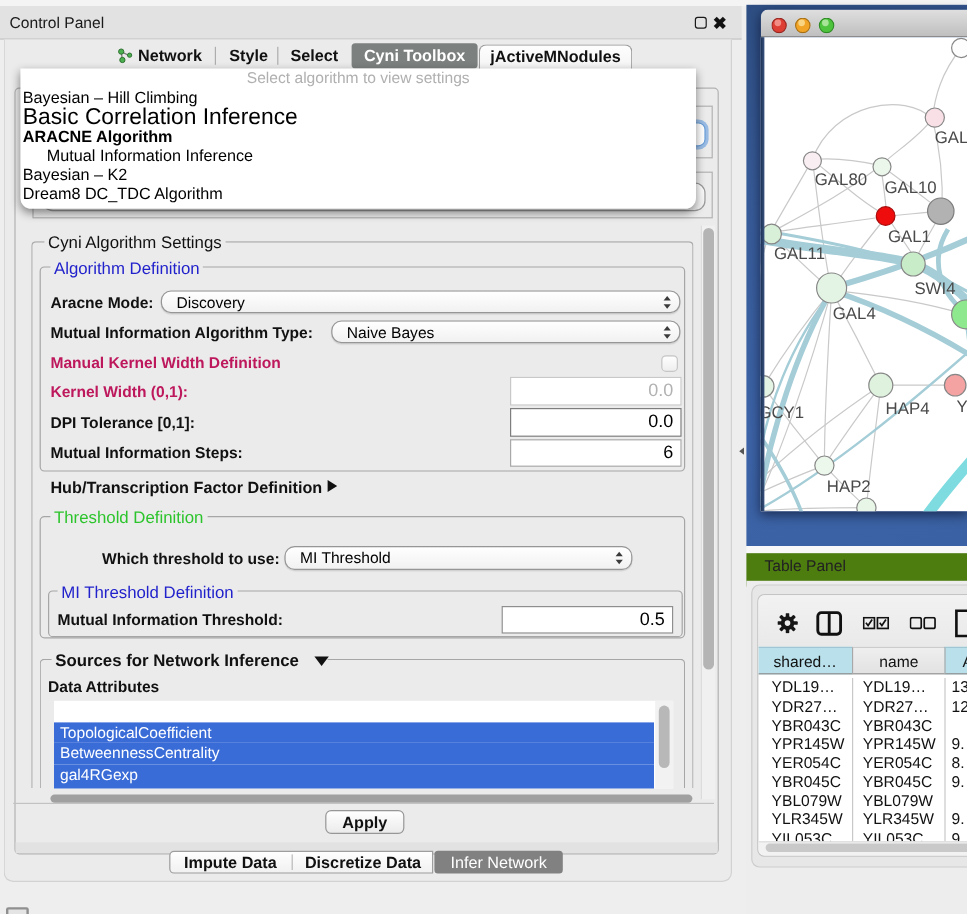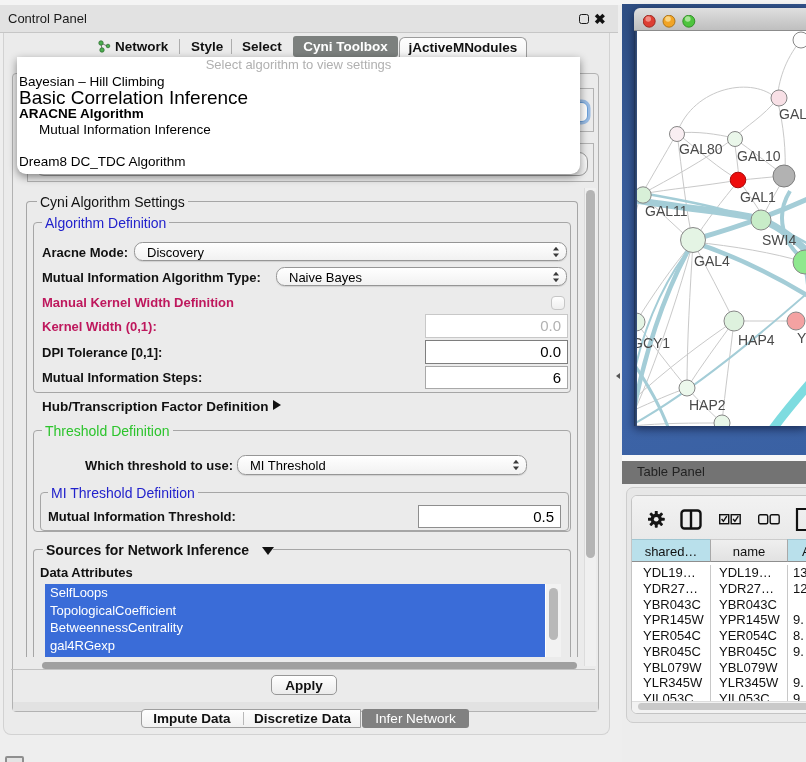--- a/index.html
+++ b/index.html
@@ -112,21 +112,20 @@
   <div class="lab" style="left:48px;top:509px;">Mutual Information Threshold:</div>
   <div class="tfield" style="left:418px;top:505px;width:143px;height:23px;line-height:21px;border:1px solid #8e8e8e;">0.5</div>
 
   <div class="abs" style="left:33px;top:549px;width:538px;height:108px;border:1px solid #a6a6a6;border-bottom:none;border-radius:4px 4px 0 0;"></div>
   <div class="fs-title" style="left:43px;top:542px;color:#111;padding-right:24px;font-weight:bold;">Sources for Network Inference</div>
   <div class="abs" style="left:262px;top:547px;width:0;height:0;border-top:8px solid #111;border-left:6px solid transparent;border-right:6px solid transparent;"></div>
 
   <div class="lab" style="left:40px;top:565px;">Data Attributes</div>
 
   <div class="abs" style="left:45px;top:584px;width:516px;height:73px;background:#fff;overflow:hidden;">
-    <div class="abs" style="left:0;top:0;width:500px;height:17.6px;background:#3a6cd8;color:#fff;font-size:13px;line-height:17.6px;padding-left:5px;">SelfLoops</div>
     <div class="abs" style="left:0;top:17.6px;width:500px;height:17.6px;background:#3a6cd8;color:#fff;font-size:13px;line-height:17.6px;padding-left:5px;">TopologicalCoefficient</div>
     <div class="abs" style="left:0;top:35.2px;width:500px;height:17.6px;background:#3a6cd8;color:#fff;font-size:13px;line-height:17.6px;padding-left:5px;">BetweennessCentrality</div>
     <div class="abs" style="left:0;top:52.8px;width:500px;height:21px;background:#3a6cd8;color:#fff;font-size:13px;line-height:17.6px;padding-left:5px;">gal4RGexp</div>
     <div class="abs" style="left:501px;top:0;width:15px;height:73px;background:#f2f2f2;"></div>
     <div class="abs" style="left:504px;top:4px;width:9px;height:52px;background:#b8b8b8;border-radius:4.5px;"></div>
   </div>
 </div>
 
 <div class="abs" style="left:584px;top:188px;width:12px;height:478px;background:#f0f0f0;border-left:1px solid #dcdcdc;"></div>
 <div class="abs" style="left:585.5px;top:190px;width:9px;height:368px;background:#b4b4b4;border-radius:4.5px;"></div>
@@ -142,20 +141,21 @@
 <div class="abs" style="left:362px;top:709px;width:107px;height:19px;background:#818181;border-radius:3px;text-align:center;line-height:19px;font-size:13.5px;color:#fff;">Infer Network</div>
 
 <div class="abs" style="left:5px;top:756px;width:19px;height:12px;border:2px solid #8f8f8f;border-radius:2px;background:#e4e4e4;"></div>
 
 <div class="abs" style="left:17px;top:57px;width:563px;height:117px;background:#fff;border-radius:0 0 9px 9px;box-shadow:0 3px 8px rgba(0,0,0,.45);">
   <div class="abs" style="left:0;top:0;width:563px;height:16px;text-align:center;font-size:13px;color:#b0b0b0;line-height:16px;">Select algorithm to view settings</div>
   <div class="abs" style="left:2px;top:16.5px;width:559px;height:16px;font-size:13.5px;color:#000;line-height:16px;">Bayesian – Hill Climbing</div>
   <div class="abs" style="left:2px;top:32.5px;width:559px;height:16px;font-size:19px;color:#000;line-height:16px;">Basic Correlation Inference</div>
   <div class="abs" style="left:2px;top:48.5px;width:559px;height:16px;font-size:13.5px;color:#000;line-height:16px;font-weight:bold;">ARACNE Algorithm</div>
   <div class="abs" style="left:2px;top:64.5px;width:559px;height:16px;font-size:13.5px;color:#000;line-height:16px;margin-left:20px;">Mutual Information Inference</div>
+  <div class="abs" style="left:2px;top:80.5px;width:559px;height:16px;font-size:13.5px;color:#000;line-height:16px;">Bayesian – K2</div>
   <div class="abs" style="left:2px;top:96.5px;width:559px;height:16px;font-size:13.5px;color:#000;line-height:16px;">Dream8 DC_TDC Algorithm</div>
 </div>
 
 <div class="abs" style="left:622px;top:4px;width:184px;height:451px;background:linear-gradient(160deg,#2e4e83 0%,#375b98 30%,#3d64a8 70%,#3a61a3 100%);"></div>
 
 <div class="abs" style="left:616px;top:373px;width:0;height:0;border-right:4px solid #555;border-top:3px solid transparent;border-bottom:3px solid transparent;"></div>
 
 <div class="abs" style="left:634px;top:8px;width:172px;height:418px;box-shadow:0 3px 10px rgba(0,0,20,.55);border-radius:6px 0 0 0;">
   <div class="abs" style="left:0;top:0;width:172px;height:23px;background:linear-gradient(#dfdfdf,#bfbfbf);border-bottom:1px solid #8c8c8c;border-radius:6px 0 0 0;">
   </div>
@@ -246,21 +246,21 @@
         <text x="-2" y="317">GCY1</text>
         <text x="104" y="314">HAP4</text>
         <text x="163" y="312">Y</text>
         <text x="55" y="379">HAP2</text>
       </g>
     </svg>
   </div>
 </div>
 
 <div class="abs" style="left:622px;top:455px;width:184px;height:6px;background:#f8f8f8;"></div>
-<div class="abs" style="left:622px;top:461px;width:184px;height:28px;background:#737373;border-bottom:1px solid #cfcfcf;">
+<div class="abs" style="left:622px;top:461px;width:184px;height:28px;background:#4d7c0f;border-bottom:1px solid #cfcfcf;">
   <div class="abs" style="left:15px;top:0;height:22px;line-height:22px;font-size:13px;color:#222;">Table Panel</div>
 </div>
 <div class="abs" style="left:622px;top:484px;width:184px;height:278px;background:#ededed;"></div>
 <div class="abs" style="left:626px;top:487px;width:190px;height:236px;background:#e7e7e7;border:1px solid #cdcdcd;border-radius:7px;"></div>
 <div class="abs" style="left:631px;top:495px;width:185px;height:219px;background:#fff;border:1px solid #c4c4c4;border-radius:6px 0 0 6px;overflow:hidden;">
 
   <div class="abs" style="left:0;top:0;width:185px;height:43px;background:linear-gradient(#f2f2f2,#e9e9e9);"></div>
   <svg class="abs" style="left:16px;top:15px;" width="16.5" height="16.5" viewBox="0 0 17.5 17.5">
     <g fill="#161616">
         <rect x="7.2" y="-0.3" width="3.1" height="4.5" rx="0.8" transform="rotate(0 8.75 8.75)"></rect>

